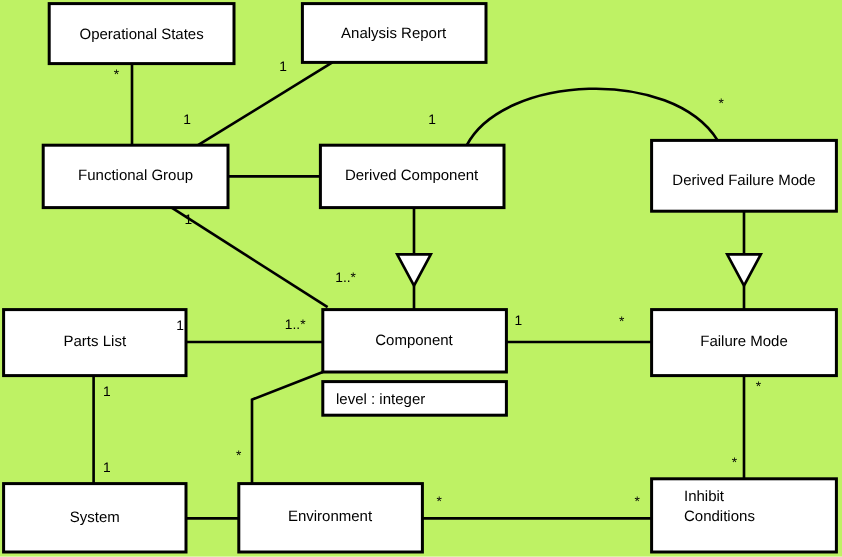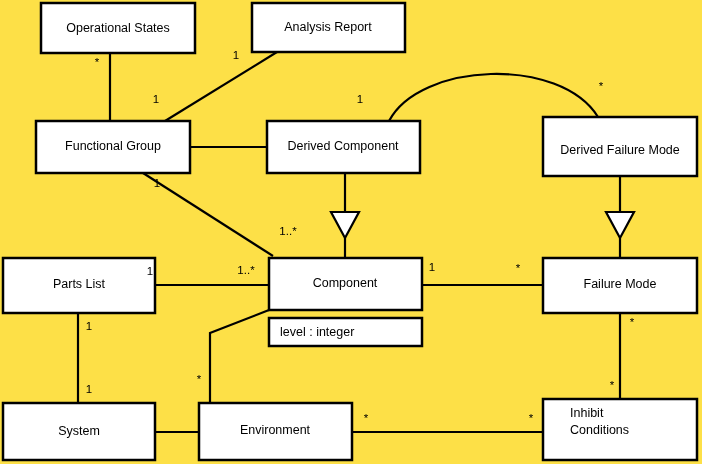--- a/index.html
+++ b/index.html
@@ -4,21 +4,21 @@
 <style>
   html, body {
     margin: 0;
     padding: 0;
     background: #ffffff;
   }
   #diagram-root {
     position: relative;
     width: 702px;
     height: 464px;
-    background: #fde047;
+    background: #bef264;
     font-family: "Liberation Sans", sans-serif;
     overflow: hidden;
   }
   svg#uml-canvas {
     display: block;
     width: 702px;
     height: 464px;
   }
   .cls-box {
     fill: #ffffff;

